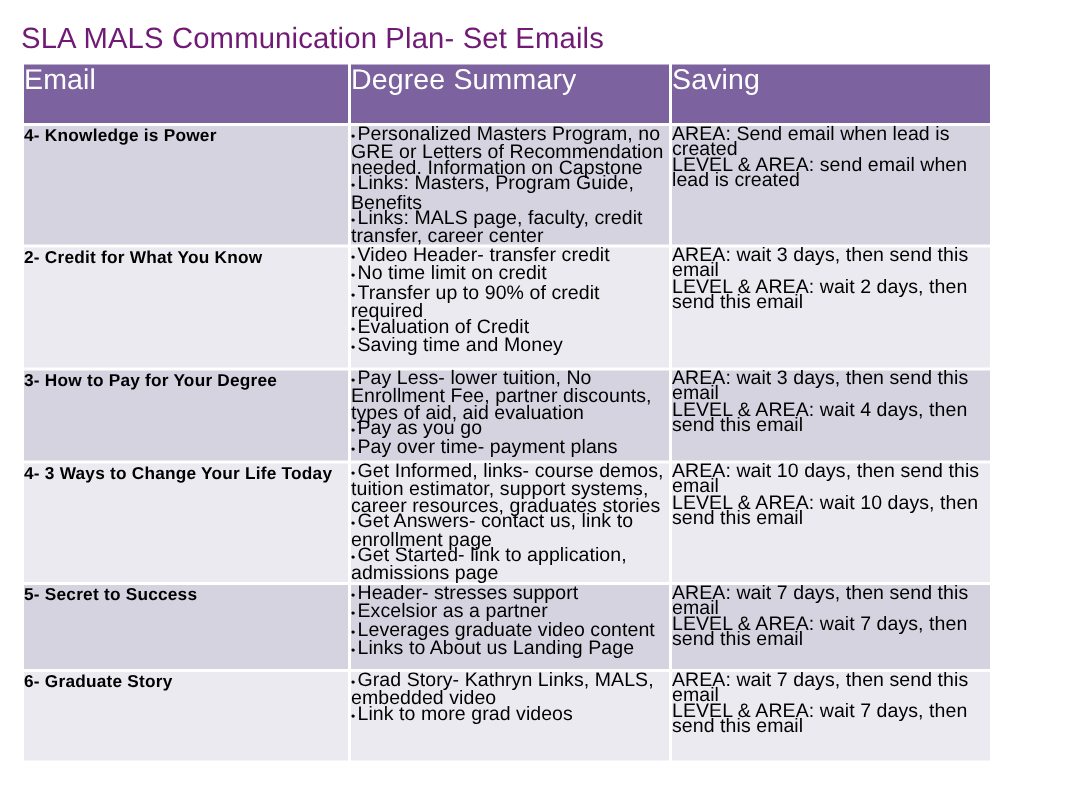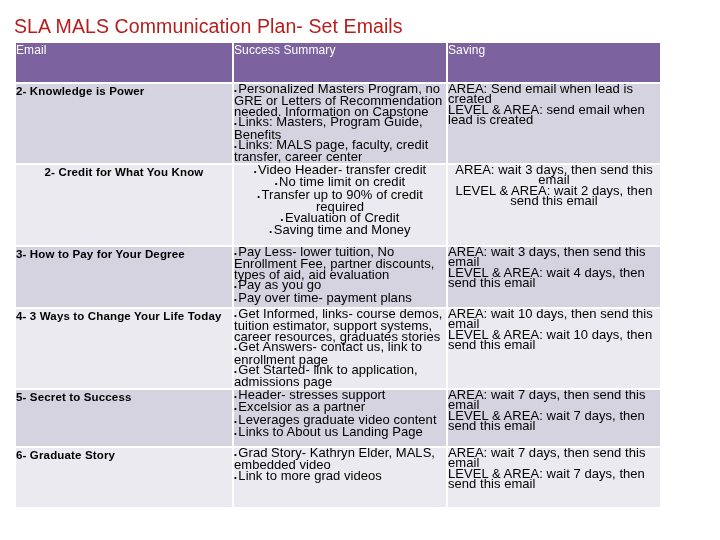--- a/index.html
+++ b/index.html
@@ -21,21 +21,21 @@
     height: 540px;
     background: #ffffff;
   }
   #title {
     position: absolute;
     left: 14px;
     top: 14px;
     width: 660px;
     font-size: 19.5px;
     line-height: 24px;
-    color: #b91c1c;
+    color: #701a75;
     letter-spacing: 0.1px;
     white-space: nowrap;
   }
   #table {
     position: absolute;
     left: 14px;
     top: 41px;
     width: 646px;
     border-collapse: collapse;
     table-layout: fixed;
@@ -45,21 +45,21 @@
   #table col.c-logic   { width: 214px; }
 
   #table th, #table td {
     vertical-align: top;
     border: 2px solid #ffffff;
     padding: 0;
   }
   thead th {
     background: #7c629f;
     color: #ffffff;
-    font-size: 12px;
+    font-size: 19px;
     font-weight: normal;
     text-align: left;
     height: 39px;
     padding: 6px 0 0 8px;
     letter-spacing: 0.1px;
   }
   tbody tr.odd  td { background: #d5d3e0; }
   tbody tr.even td { background: #ebeaf0; }
 
   td.email-cell {
@@ -78,21 +78,21 @@
     letter-spacing: 0.05px;
   }
   td.body-cell .ln { display: block; }
   td.body-cell .ln.bullet::before {
     content: "\2022";
     font-size: 8px;
     margin-right: 1.5px;
   }
   
   tbody tr.r1 td { height: 79px; }
-  tbody tr.r2 td { height: 80px; text-align: center; }
+  tbody tr.r2 td { height: 80px; }
   tbody tr.r3 td { height: 60px; margin-left: 40px; }
   tbody tr.r4 td { height: 76px; }
   tbody tr.r5 td { height: 56px; }
   tbody tr.r6 td { height: 59px; }
 </style>
 </head>
 <body>
 
 <div id="slide">
 
@@ -100,27 +100,27 @@
 
   <table id="table">
     <colgroup>
       <col class="c-email">
       <col class="c-content">
       <col class="c-logic">
     </colgroup>
     <thead>
       <tr>
         <th>Email</th>
-        <th>Success Summary</th>
+        <th>Degree Summary</th>
         <th>Saving</th>
       </tr>
     </thead>
     <tbody id="tbody">
         <tr class="odd r1">
-          <td class="email-cell">2-  Knowledge is Power</td>
+          <td class="email-cell">4-  Knowledge is Power</td>
           <td class="body-cell">
             <span class="ln bullet">Personalized Masters Program, no GRE or Letters of Recommendation needed. Information on Capstone</span>
             <span class="ln bullet">Links: Masters, Program Guide, Benefits</span>
             <span class="ln bullet">Links: MALS page, faculty, credit transfer, career center</span>
           </td>
           <td class="body-cell">
             <span class="ln">AREA: Send email when lead is created</span>
             <span class="ln">LEVEL &amp; AREA:  send email when lead is created</span>
           </td>
         </tr>
@@ -171,21 +171,21 @@
             <span class="ln bullet">Links to About us Landing Page</span>
           </td>
           <td class="body-cell">
             <span class="ln">AREA: wait 7 days, then send this email</span>
             <span class="ln">LEVEL &amp; AREA: wait 7 days, then send this email</span>
           </td>
         </tr>
         <tr class="even r6">
           <td class="email-cell">6- Graduate Story</td>
           <td class="body-cell">
-            <span class="ln bullet">Grad Story- Kathryn Elder, MALS, embedded video</span>
+            <span class="ln bullet">Grad Story- Kathryn Links, MALS, embedded video</span>
             <span class="ln bullet">Link to more grad videos</span>
           </td>
           <td class="body-cell">
             <span class="ln">AREA: wait 7 days, then send this email</span>
             <span class="ln">LEVEL &amp; AREA: wait 7 days, then send this email</span>
           </td>
         </tr>
       </tbody>
   </table>
 

